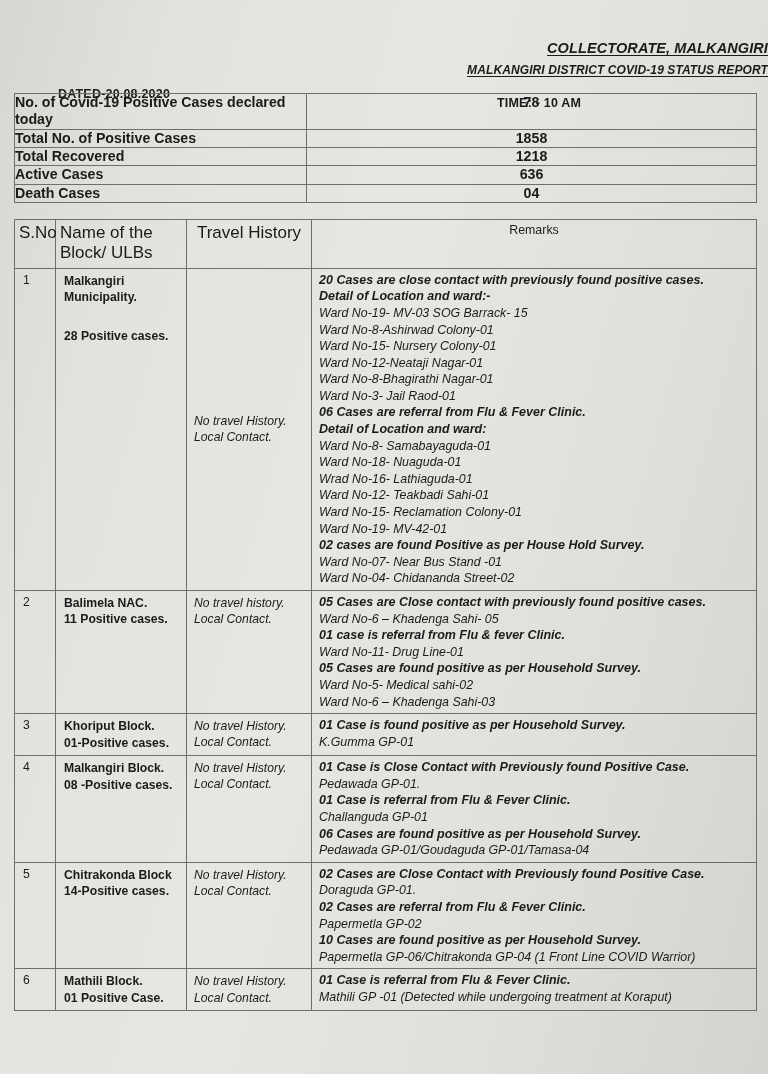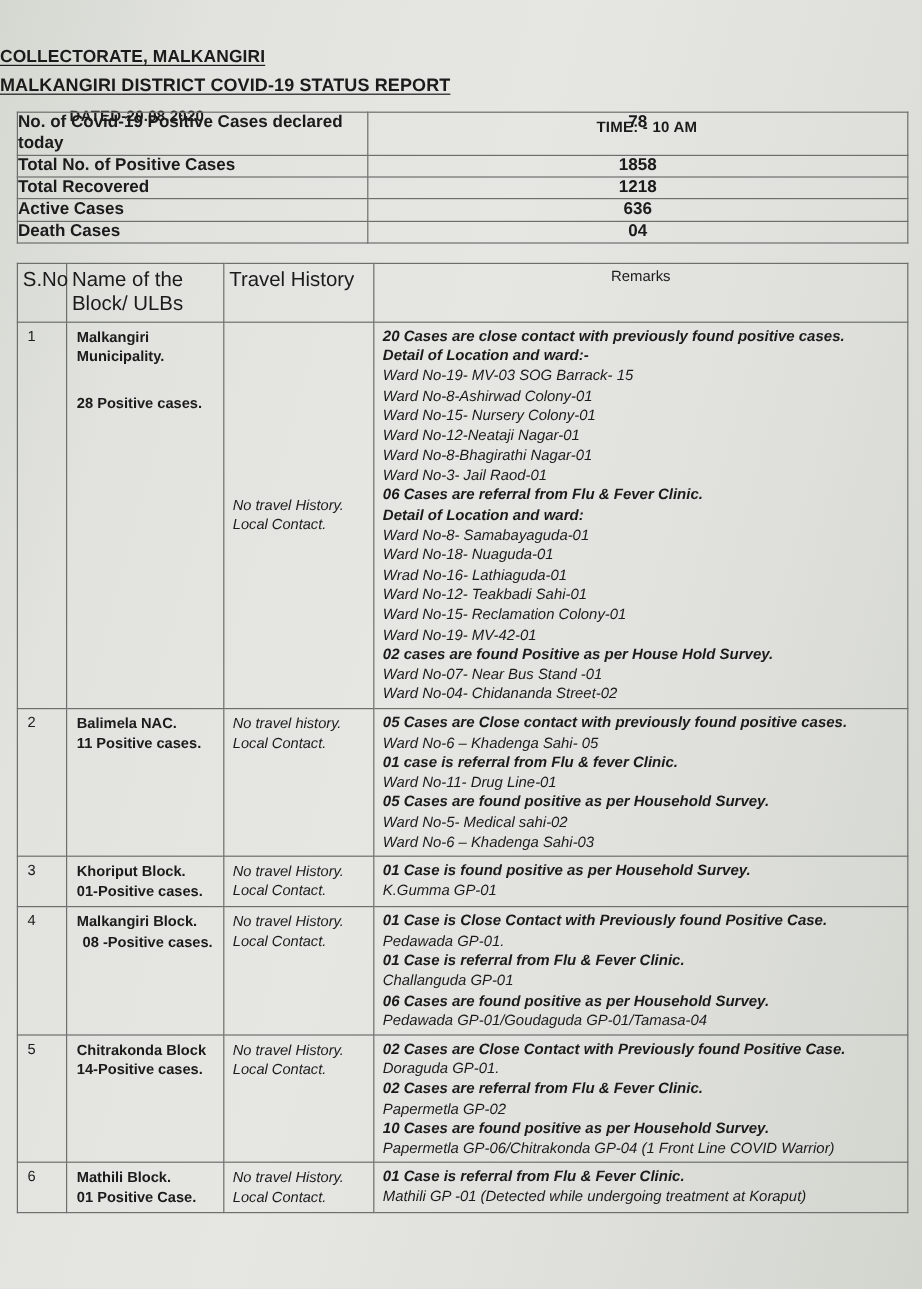--- a/index.html
+++ b/index.html
@@ -23,35 +23,36 @@
       linear-gradient(105deg, #d5d7d1 0%, #e2e3de 18%, #e6e7e2 45%, #dfe0db 72%, #d2d4ce 100%);
   }
   .sheet {
     position: absolute;
     inset: 0;
     padding: 0;
   }
 
   
   .heading {
-    text-align: left;
+    text-align: right;
     padding-top: 38px;
     line-height: 1.3;
+    font-style: italic;
   }
   .heading .ln {
     display: inline-block;
     font-weight: bold;
     font-size: 14.5px;
     letter-spacing: .1px;
     text-decoration: underline;
     text-underline-offset: 2px;
     white-space: nowrap;
   }
   .heading .ln1 { font-size: 14.5px; }
-  .heading .ln2 { font-size: 15px; margin-top: 3px; }
+  .heading .ln2 { font-size: 12px; margin-top: 3px; }
 
   .meta-row {
     position: relative;
     height: 20px;
     margin-top: 5px;
   }
   .dated {
     position: absolute;
     left: 58px;
     top: 2px;
@@ -104,21 +105,21 @@
   
   #main-table { top: 219px; }
   #main-table th {
     font-size: 17px;
     font-weight: normal;
     padding: 3px 4px 4px 4px;
     text-align: left;
     line-height: 1.2;
   }
   #main-table th.c-remarks { text-align: center; font-weight: normal; font-size: 12.4px;}
-  #main-table th.c-travel  { }
+  #main-table th.c-travel  { text-align: center; }
   #main-table td { font-size: 12.2px; }
 
   td.c-sno {
     text-align: left;
     padding: 4px 0 0 8px;
     font-size: 12.4px;
   }
   td.c-block {
     padding: 4px 4px 4px 8px;
     font-weight: bold;
@@ -264,21 +265,21 @@
             <div>No travel History.</div>
             <div>Local Contact.</div>
           </td>
           <td class="c-remarks">
             <div class="rmk-b">01 Case is found positive as per Household Survey.</div>
             <div class="rmk-n">K.Gumma GP-01</div>
           </td>
         </tr>
         <tr>
           <td class="c-sno">4</td>
-          <td class="c-block"><span>Malkangiri Block.</span><span style="display: block; text-align: center;">08 -Positive cases.</span></td>
+          <td class="c-block"><span>Malkangiri Block.</span><span style="display: block;">08 -Positive cases.</span></td>
           <td class="c-travel">
             <div>No travel History.</div>
             <div>Local Contact.</div>
           </td>
           <td class="c-remarks">
             <div class="rmk-b">01 Case is Close Contact with Previously found Positive Case.</div>
             <div class="rmk-n">Pedawada GP-01.</div>
             <div class="rmk-b">01 Case is referral from Flu &amp; Fever Clinic.</div>
             <div class="rmk-n">Challanguda GP-01</div>
             <div class="rmk-b">06 Cases are found positive as per Household Survey.</div>

